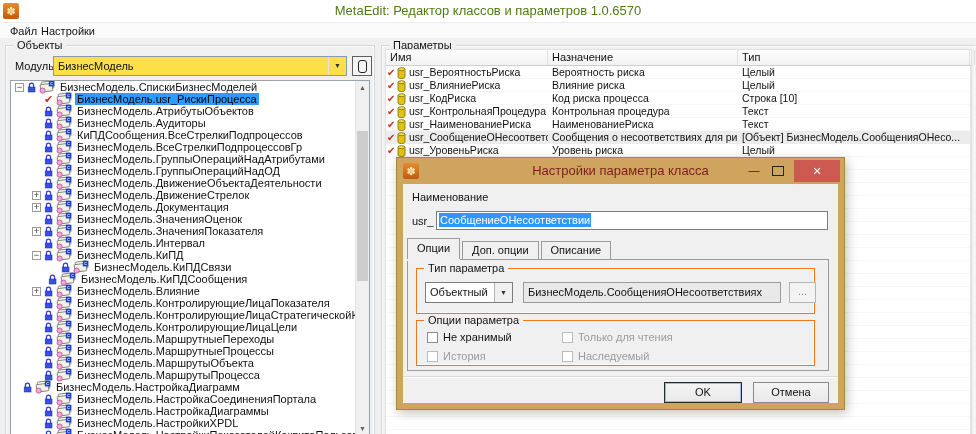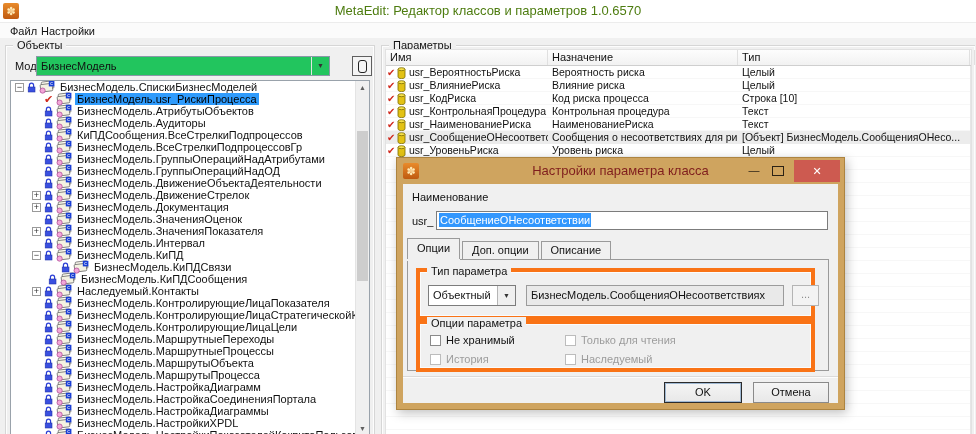--- a/index.html
+++ b/index.html
@@ -13,21 +13,21 @@
   
   .menubar{position:absolute;top:23px;left:0;right:0;height:15px;background:#fbfbfb;display:flex;gap:4px;padding-left:10px;align-items:center;}
   .menu-item{cursor:default;}
   
   .group{position:absolute;border:1px solid #d6d6d6;box-shadow:inset 0 0 0 1px #fdfdfd;}
   .group-label{position:absolute;top:-7px;left:7px;background:#f0f0f0;padding:0 4px;}
   .grp-objects{left:5px;top:45px;width:368px;height:389px;border-bottom:none;}
   .grp-params{left:381px;top:45px;width:593px;height:389px;border-bottom:none;border-right:none;}
   
   .module-label{position:absolute;left:9px;top:14px;}
-  .combo{position:absolute;left:30px;top:10px;width:294px;height:20px;background:#22c55e;border:1px solid #8a98a7;line-height:18px;padding-left:4px;box-sizing:border-box;}
+  .combo{position:absolute;left:47px;top:10px;width:294px;height:20px;background:#fde047;border:1px solid #8a98a7;line-height:18px;padding-left:4px;box-sizing:border-box;}
   .combo-arrow{position:absolute;right:0;top:0;bottom:0;width:17px;display:flex;align-items:center;justify-content:center;font-size:7px;color:#333;border-left:1px solid #e3e3e3;}
   .mod-btn{position:absolute;left:346px;top:10px;width:20px;height:20px;background:#f4f4f4;border:1px solid #5f5f5f;box-sizing:border-box;display:flex;align-items:center;justify-content:center;}
   .pill{width:7px;height:11px;border:1.5px solid #222;border-radius:3px;}
   
   .tree{position:absolute;left:4px;top:34px;right:4px;bottom:0;background:#fff;border:1px solid #99a2ab;border-bottom:none;overflow:hidden;}
   .tree-row{height:12px;display:flex;align-items:center;white-space:nowrap;line-height:12px;}
   .exp{width:9px;height:9px;box-sizing:border-box;border:1px solid #9a9a9a;background:#fff;font-size:9px;line-height:7px;text-align:center;color:#333;margin-right:3px;flex:0 0 9px;}
   .exp.hidden-exp{visibility:hidden;}
   .marker{width:12px;flex:0 0 12px;display:flex;align-items:center;}
   .check-red{color:#d02a1e;font-weight:bold;font-size:11px;}
@@ -69,21 +69,21 @@
   .dlg-client{position:absolute;left:6px;right:6px;top:26px;bottom:6px;background:#f0f0f0;}
   .dlg-name-label{position:absolute;left:9px;top:7px;}
   .dlg-prefix{position:absolute;left:9px;top:31px;}
   .dlg-input{position:absolute;left:33px;top:27px;width:392px;height:19px;background:#fff;border:1px solid #7c7c7c;
              box-sizing:border-box;line-height:17px;padding-left:2px;overflow:hidden;white-space:nowrap;}
   .dlg-input .seltext{background:#3297fd;color:#fff;padding:1px 1px;}
   .tabs{position:absolute;left:4px;top:56px;display:flex;align-items:flex-end;height:19px;}
   .tab{border:1px solid #9a9a9a;border-bottom:none;background:#f0f0f0;padding:2px 9px 2px 9px;margin-right:2px;height:13px;line-height:13px;}
   .tab.active{position:relative;height:16px;line-height:15px;z-index:2;box-shadow:0 2px 0 0 #f0f0f0;}
   .tab-panel{position:absolute;left:4px;right:9px;top:75px;height:110px;border:1px solid #9a9a9a;background:#f0f0f0;}
-  .inner-group{position:absolute;left:8px;right:13px;border:4px solid #f97316;box-shadow:inset 0 0 0 1px #fbfbfb;padding-left:45px;}
+  .inner-group{position:absolute;left:8px;right:13px;border:1px solid #f97316;box-shadow:inset 0 0 0 1px #fbfbfb;padding-left:45px;}
   .ig-label{position:absolute;top:-7px;left:7px;background:#f0f0f0;padding:0 4px;}
   .ig-type{top:8px;height:44px;}
   .ig-opts{top:60px;height:44px;}
   .dlg-combo{position:absolute;left:8px;top:13px;width:88px;height:21px;background:#fff;border:1px solid #7c7c7c;
              box-sizing:border-box;line-height:19px;padding-left:4px;}
   .dlg-combo .combo-arrow{border-left:1px solid #b5b5b5;background:#efefef;}
   .obj-field{position:absolute;left:106px;top:13px;width:258px;height:21px;background:#e9e9e9;border:1px solid #9b9b9b;
              box-sizing:border-box;line-height:19px;padding-left:4px;overflow:hidden;white-space:nowrap;}
   .browse-btn{position:absolute;left:372px;top:13px;width:27px;height:21px;background:#f3f3f3;border:1px solid #b4b4b4;
               box-sizing:border-box;color:#8f8f8f;text-align:center;line-height:17px;}
@@ -436,21 +436,21 @@
       </svg>
 
     </span>
     <svg class="cards" width="16" height="14" viewBox="0 0 16 14">
       <rect x="2.5" y="1.5" width="12" height="7.5" rx="1" fill="#fffef0" stroke="#6a6a6a" stroke-width="0.8" transform="rotate(-7 8 5)"></rect>
       <rect x="1.5" y="4" width="12" height="7.5" rx="1" fill="#f4f2e2" stroke="#6a6a6a" stroke-width="0.8" transform="rotate(-7 7 8)"></rect>
       <circle cx="3.6" cy="10.6" r="2.6" fill="#f2a7d8" stroke="#b5519c" stroke-width="0.8"></circle>
       <rect x="9.8" y="0.8" width="5.6" height="5.6" fill="#1b3fd4"></rect>
       <text x="12.6" y="5.4" font-size="5.2" fill="#ffffff" text-anchor="middle" font-family="sans-serif">c</text>
     </svg>
-    <span class="tlabel">Наследуемый.Контакты</span>
+    <span class="tlabel">БизнесМодель.Влияние</span>
   </div>
         <div class="tree-row" style="padding-left: 21px;">
     <span class="exp hidden-exp"></span>
     <span class="marker">
       <svg class="marker-lock" width="9" height="11" viewBox="0 0 9 11">
         <path d="M2.4 5V3.3a2.1 2.1 0 0 1 4.2 0V5" fill="none" stroke="#2b3fd6" stroke-width="1.2"></path>
         <rect x="1.2" y="5" width="6.8" height="5" fill="#3a50e0" stroke="#2233aa" stroke-width="0.6"></rect>
       </svg>
 
     </span>
@@ -564,21 +564,21 @@
     </span>
     <svg class="cards" width="16" height="14" viewBox="0 0 16 14">
       <rect x="2.5" y="1.5" width="12" height="7.5" rx="1" fill="#fffef0" stroke="#6a6a6a" stroke-width="0.8" transform="rotate(-7 8 5)"></rect>
       <rect x="1.5" y="4" width="12" height="7.5" rx="1" fill="#f4f2e2" stroke="#6a6a6a" stroke-width="0.8" transform="rotate(-7 7 8)"></rect>
       <circle cx="3.6" cy="10.6" r="2.6" fill="#f2a7d8" stroke="#b5519c" stroke-width="0.8"></circle>
       <rect x="9.8" y="0.8" width="5.6" height="5.6" fill="#1b3fd4"></rect>
       <text x="12.6" y="5.4" font-size="5.2" fill="#ffffff" text-anchor="middle" font-family="sans-serif">c</text>
     </svg>
     <span class="tlabel">БизнесМодель.МаршрутыПроцесса</span>
   </div>
-        <div class="tree-row" style="padding-left: 21px;">
+        <div class="tree-row" style="">
     <span class="exp hidden-exp"></span>
     <span class="marker">
       <svg class="marker-lock" width="9" height="11" viewBox="0 0 9 11">
         <path d="M2.4 5V3.3a2.1 2.1 0 0 1 4.2 0V5" fill="none" stroke="#2b3fd6" stroke-width="1.2"></path>
         <rect x="1.2" y="5" width="6.8" height="5" fill="#3a50e0" stroke="#2233aa" stroke-width="0.6"></rect>
       </svg>
 
     </span>
     <svg class="cards" width="16" height="14" viewBox="0 0 16 14">
       <rect x="2.5" y="1.5" width="12" height="7.5" rx="1" fill="#fffef0" stroke="#6a6a6a" stroke-width="0.8" transform="rotate(-7 8 5)"></rect>

